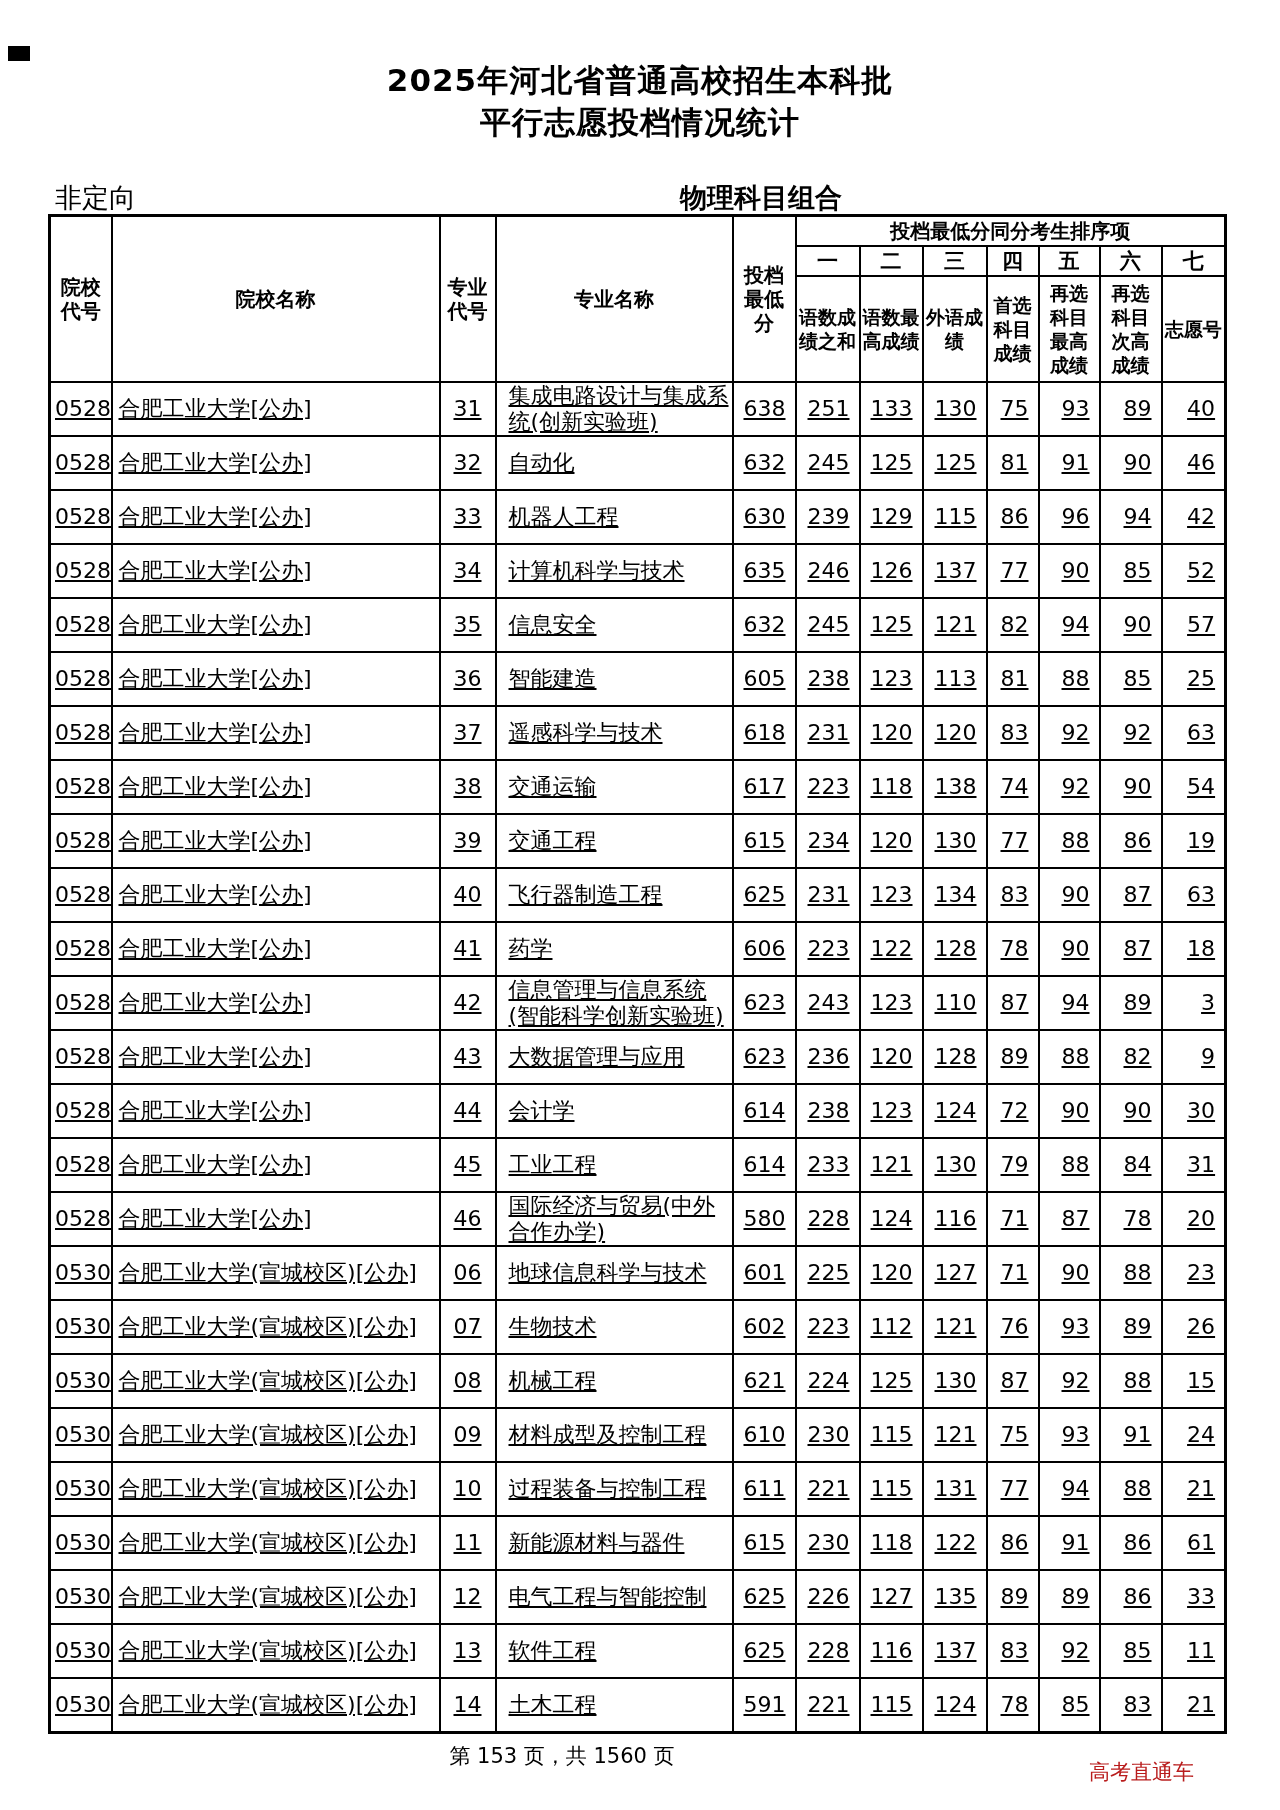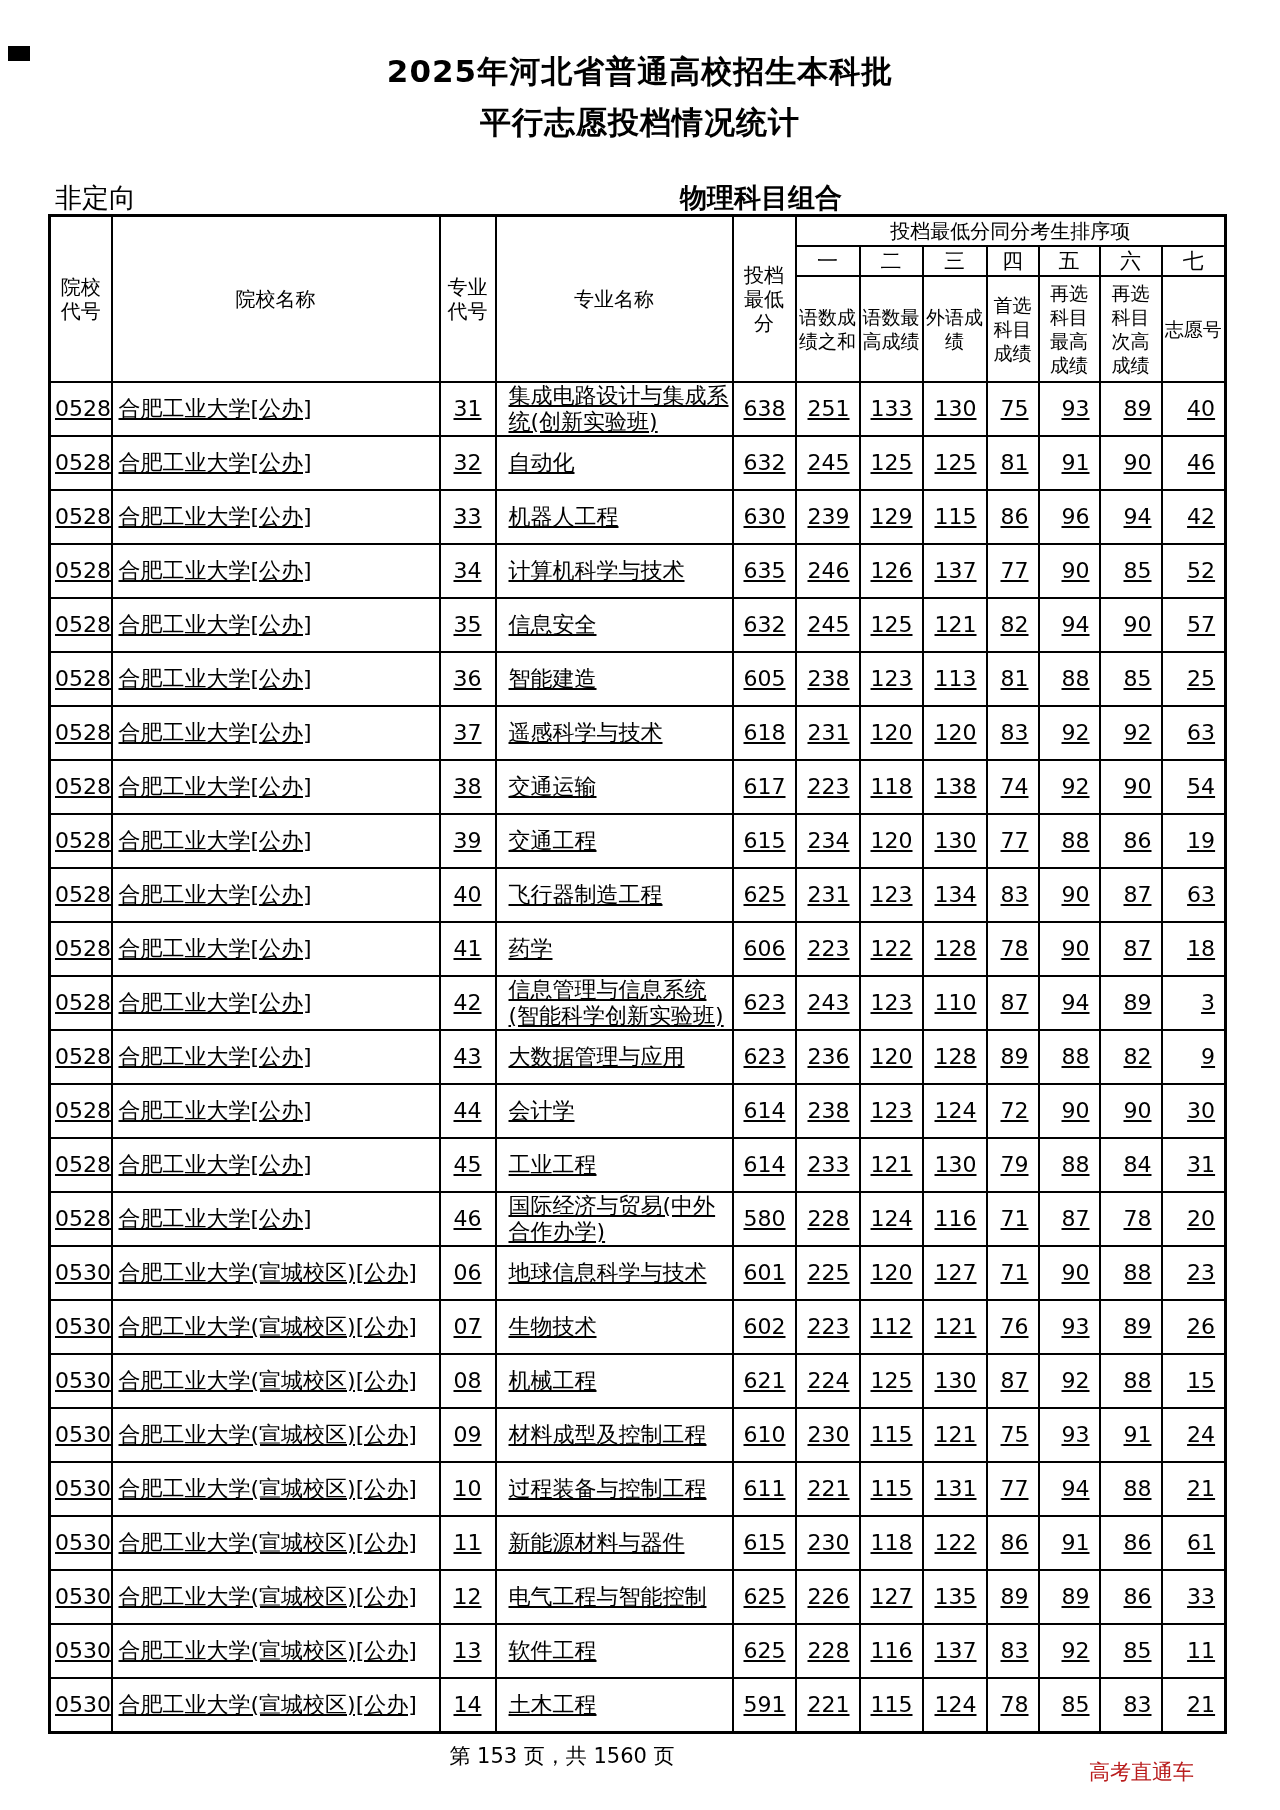--- a/index.html
+++ b/index.html
@@ -4,29 +4,29 @@
 <style>
   * { margin:0; padding:0; box-sizing:border-box; }
   html,body { background:#ffffff; }
   body {
     width:1280px; height:1810px; position:relative;
     font-family:"DejaVu Sans", sans-serif; color:#000;
   }
   .corner-mark { position:absolute; left:8px; top:46px; width:22px; height:15px; background:#000; }
   .title-line { position:absolute; left:0; width:100%; text-align:center;
     font-size:31px; font-weight:bold; letter-spacing:1px; }
-  .title-1 { top:51px;text-align:center; }
+  .title-1 { top:60px;text-align:center; }
   .title-2 { top:102px; }
   .section-label { position:absolute; left:55px; top:180px; font-size:27px; font-weight:normal; }
   .subject-label { position:absolute; left:680px; top:180px; font-size:27px; font-weight:bold; }
 
   .table-wrap { position:absolute; left:48px; top:214px; }
   table { border-collapse:collapse; table-layout:fixed; width:1176px; border:3px solid #000; }
   th, td { border:2px solid #000; vertical-align:middle; overflow:hidden; }
-  thead th { font-weight:normal; font-size:20px; text-align:center; line-height:24px; padding:2px; }
+  thead th { font-weight:bold; font-size:20px; text-align:center; line-height:24px; padding:2px; }
   tr.row-group { height:30px; }
   tr.row-nums { height:28px; }
   tr.row-nums th { font-size:21px; }
   tr.row-sublabels { height:106px; }
   tr.row-sublabels th { font-size:19px; line-height:24px; }
   tbody tr { height:54px;text-decoration:underline; }
   tbody td { font-size:22px; line-height:26px; }
   .c-code  { text-align:left; padding-left:4px; }
   .c-inst  { text-align:left; padding-left:6px; padding-right:20px; }
   .c-mcode { text-align:center; }

